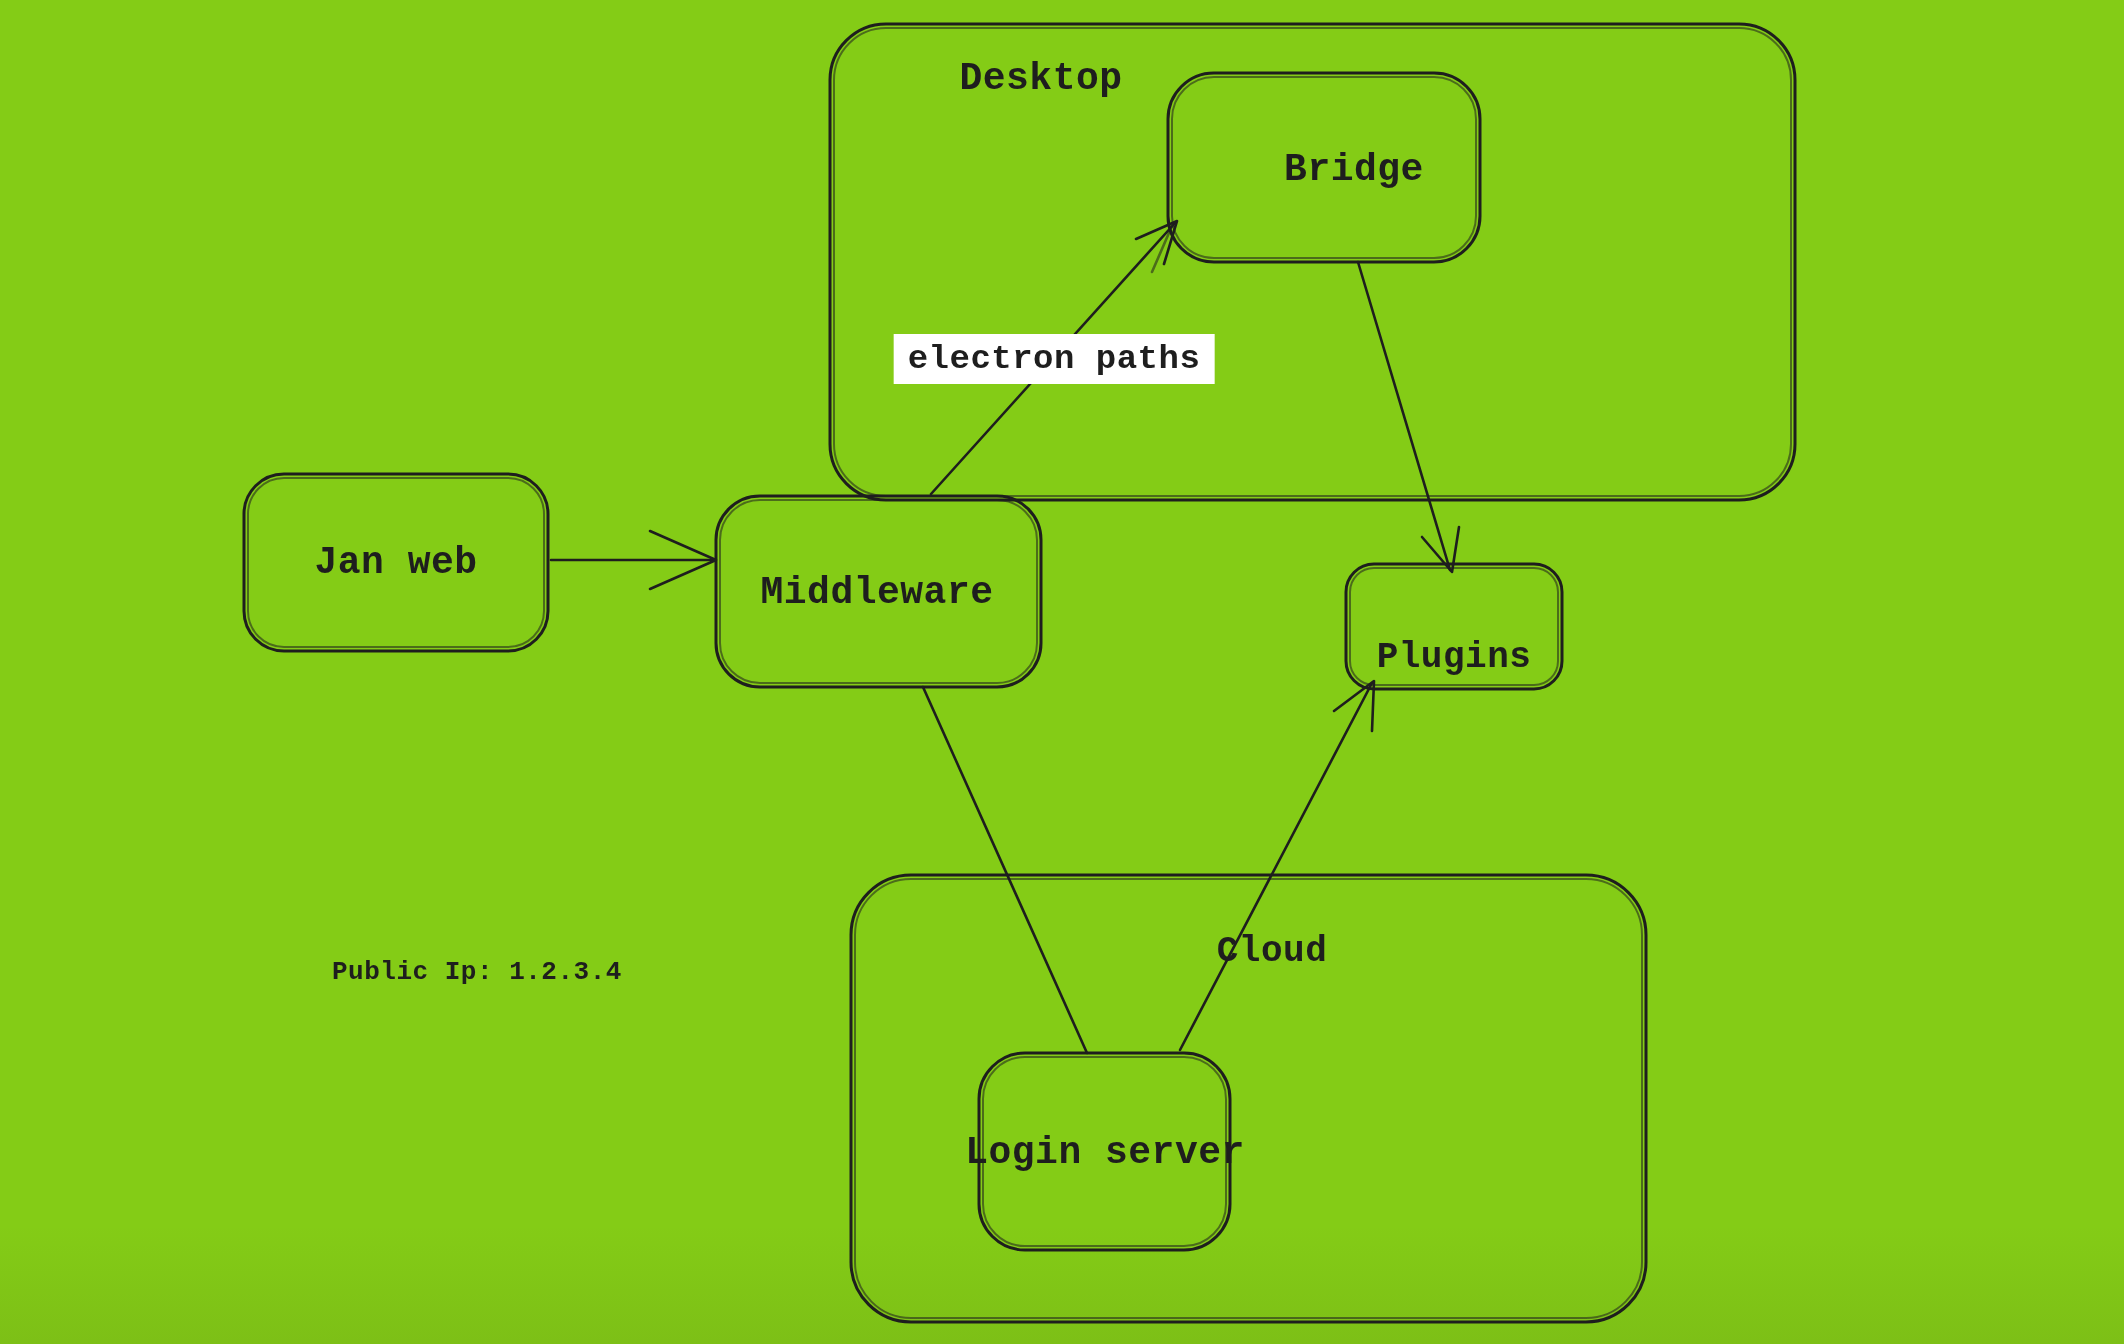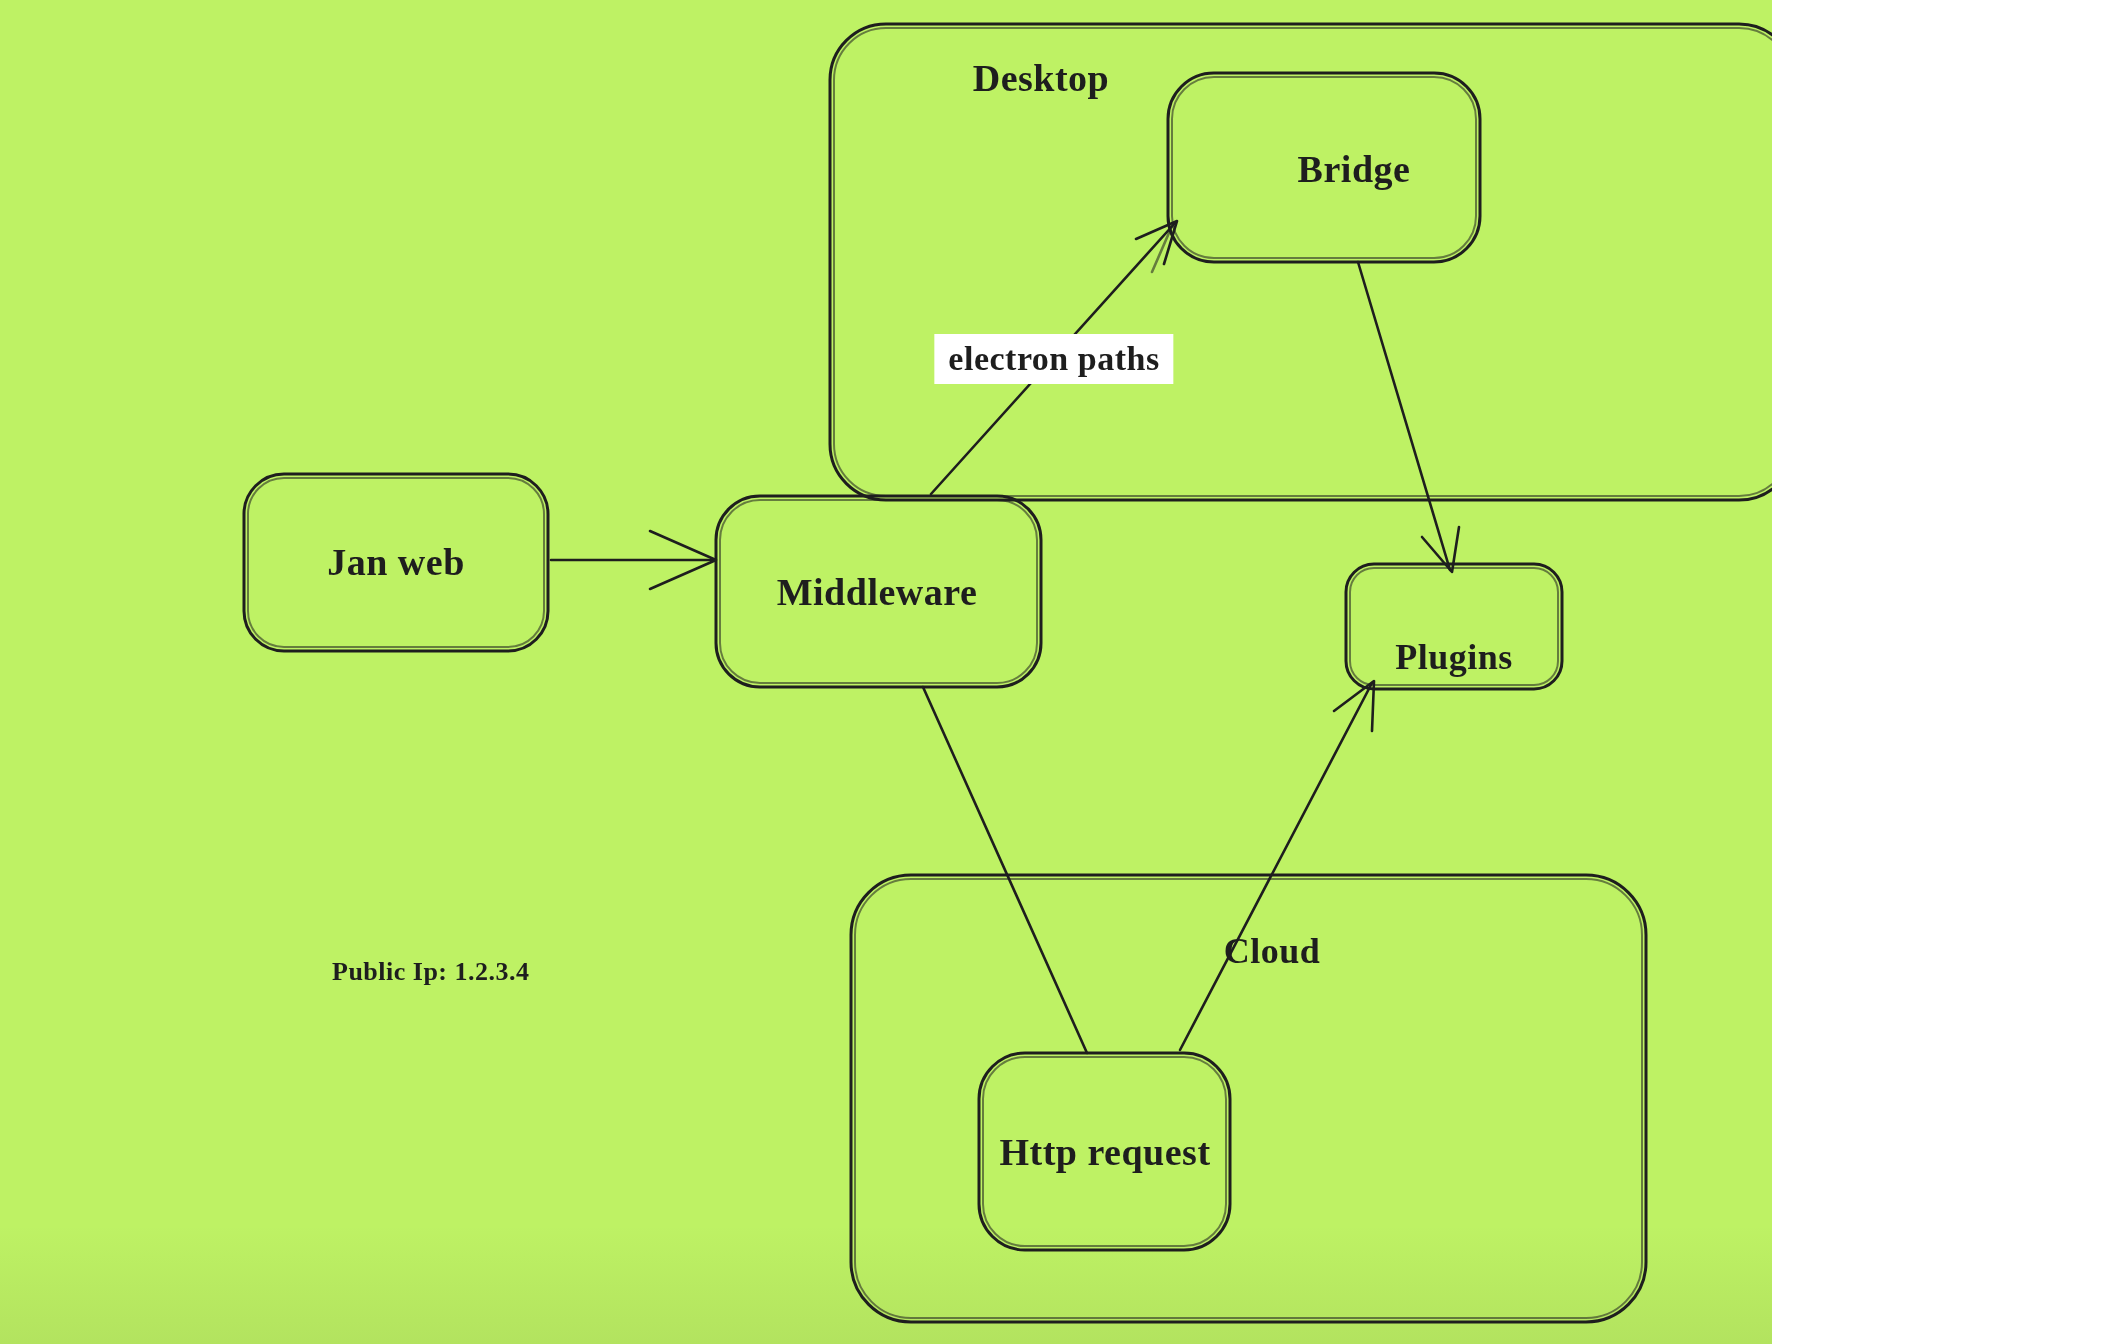--- a/index.html
+++ b/index.html
@@ -2,25 +2,25 @@
 <html><head>
 <meta charset="utf-8">
 <style>
   html, body {
     margin: 0;
     padding: 0;
     background: #ffffff;
   }
   .canvas {
     position: relative;
-    width: 1772px;
+    width: 2124px;
     height: 1344px;
-    background: #bef264;
+    background: #84cc16;
     overflow: hidden;
-    font-family: Liberation Serif, serif;
+    font-family: Liberation Mono, monospace;
     color: #1e1e1e;
   }
   svg.shapes {
     position: absolute;
     inset: 0;
     width: 2124px;
     height: 1344px;
   }
   svg.shapes * {
     vector-effect: non-scaling-stroke;
@@ -152,21 +152,21 @@
   <div class="lbl f36" style="left:1272px; top:951px;">Cloud</div>
 
   <div class="lbl f38" style="left:396px; top:562px;">Jan web</div>
 
   <div class="lbl f38" style="left:877px; top:592px;">Middleware</div>
 
   <div class="lbl f38" style="left:1324px; top:169px;margin-left:30px;">Bridge</div>
 
   <div class="lbl f36" style="left:1454px; top:627px;margin-top:30px;">Plugins</div>
 
-  <div class="lbl f38" style="left:1105px; top:1152px;">Http request</div>
+  <div class="lbl f38" style="left:1105px; top:1152px;">Login server</div>
 
   <div class="lbl f34 bg" style="left:1054px; top:359px;">electron paths</div>
 
 
   <div class="note">
     <div>Public Ip: 1.2.3.4</div>
   </div>
 
   <div class="bottom-fade"></div>
 </div>

